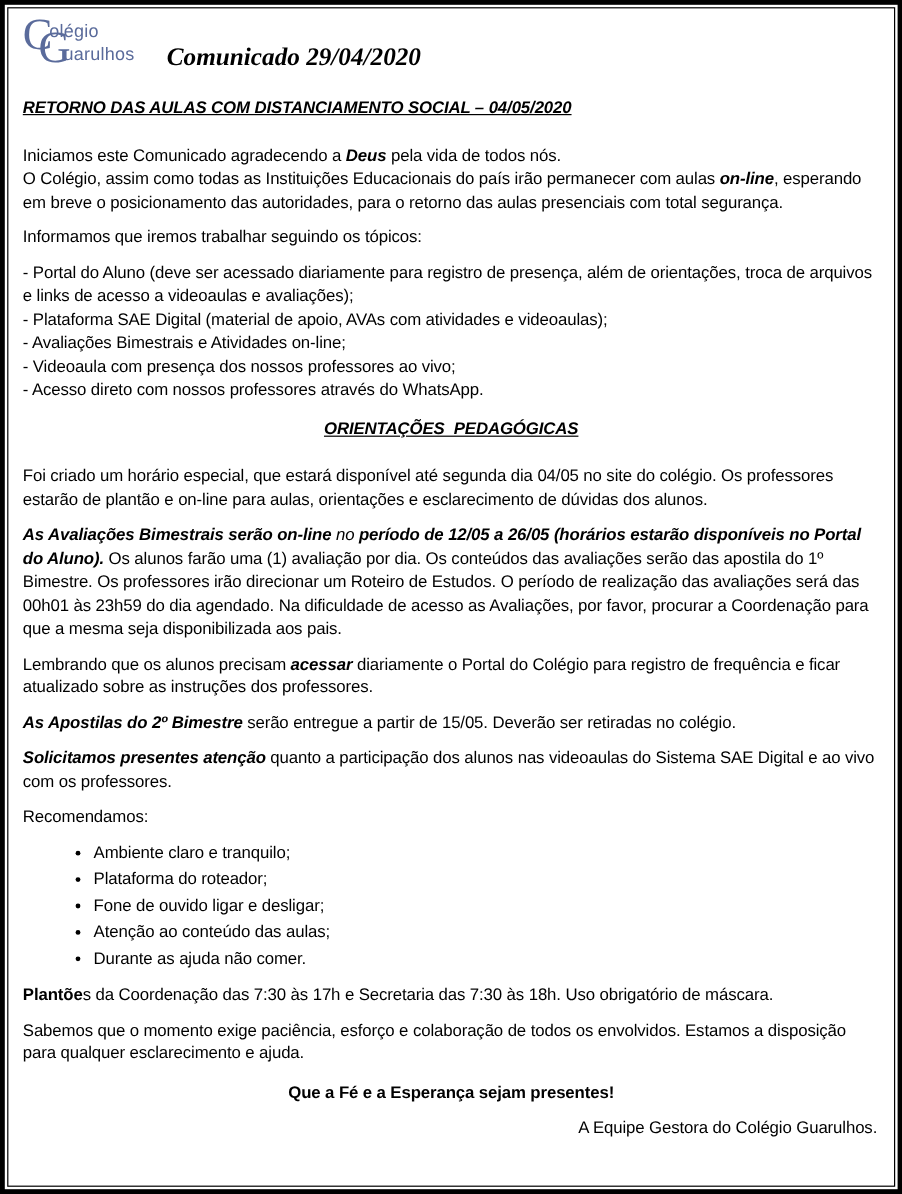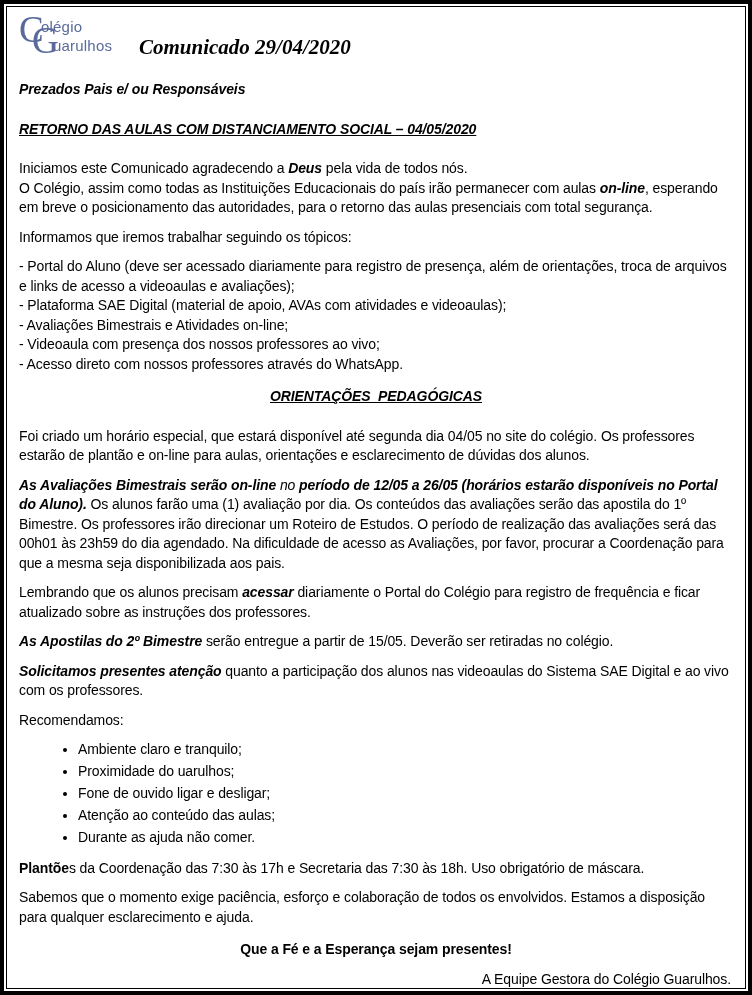--- a/index.html
+++ b/index.html
@@ -60,21 +60,20 @@
         <span class="big logo-c">C</span>
         <span class="big logo-g">G</span>
         <span class="logo-word logo-w1">olégio</span>
         <span class="logo-word logo-w2">uarulhos</span>
       </div>
       <div class="comunicado">Comunicado 29/04/2020</div>
     </div>
 
     <div class="doc">
 
-      <p class="salutation">Prezados Pais e/ ou Responsáveis</p>
 
       <p class="main-title">RETORNO DAS AULAS COM DISTANCIAMENTO SOCIAL – 04/05/2020</p>
 
       <p class="gap"><span>Iniciamos este Comunicado agradecendo a </span><span class="seg-bi">Deus</span><span> pela vida de todos nós.</span><br><span>O Colégio, assim como todas as Instituições Educacionais do país irão permanecer com aulas </span><span class="seg-bi">on-line</span><span>, esperando em breve o posicionamento das autoridades, para o retorno das aulas presenciais com total segurança.</span></p>
 
       <p class="gap">Informamos que iremos trabalhar seguindo os tópicos:</p>
 
       <div class="topics">
           <p>- Portal do Aluno (deve ser acessado diariamente para registro de presença, além de orientações, troca de arquivos e links de acesso a videoaulas e avaliações);</p>
           <p>- Plataforma SAE Digital (material de apoio, AVAs com atividades e videoaulas);</p>
@@ -92,21 +91,21 @@
       <p class="gap"><span>Lembrando que os alunos precisam </span><span class="seg-bi">acessar</span><span> diariamente o Portal do Colégio para registro de frequência e ficar atualizado sobre as instruções dos professores.</span></p>
 
       <p class="gap"><span class="seg-bi">As Apostilas do 2º Bimestre</span><span> serão entregue a partir de 15/05. Deverão ser retiradas no colégio.</span></p>
 
       <p class="gap"><span class="seg-bi">Solicitamos presentes atenção</span><span> quanto a participação dos alunos nas videoaulas do Sistema SAE Digital e ao vivo com os professores.</span></p>
 
       <p class="gap">Recomendamos:</p>
 
       <ul class="recs">
           <li>Ambiente claro e tranquilo;</li>
-          <li>Proximidade do uarulhos;</li>
+          <li>Plataforma do roteador;</li>
           <li>Fone de ouvido ligar e desligar;</li>
           <li>Atenção ao conteúdo das aulas;</li>
           <li>Durante as ajuda não comer.</li>
         </ul>
 
       <p class="gap"><span class="seg-b">Plantõe</span><span>s da Coordenação das 7:30 às 17h e Secretaria das 7:30 às 18h. Uso obrigatório de máscara.</span></p>
 
       <p class="gap">Sabemos que o momento exige paciência, esforço e colaboração de todos os envolvidos. Estamos a disposição para qualquer esclarecimento e ajuda.</p>
 
       <p class="closing">Que a Fé e a Esperança sejam presentes!</p>

